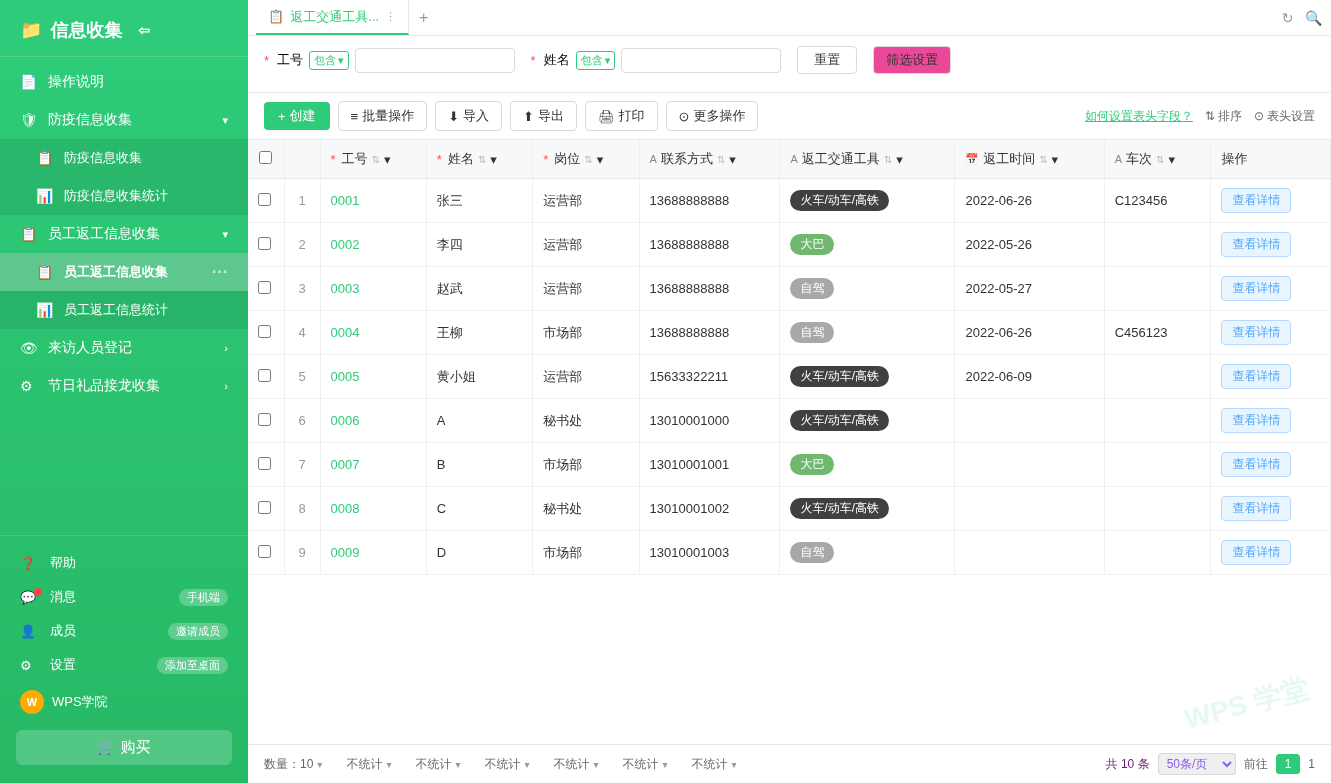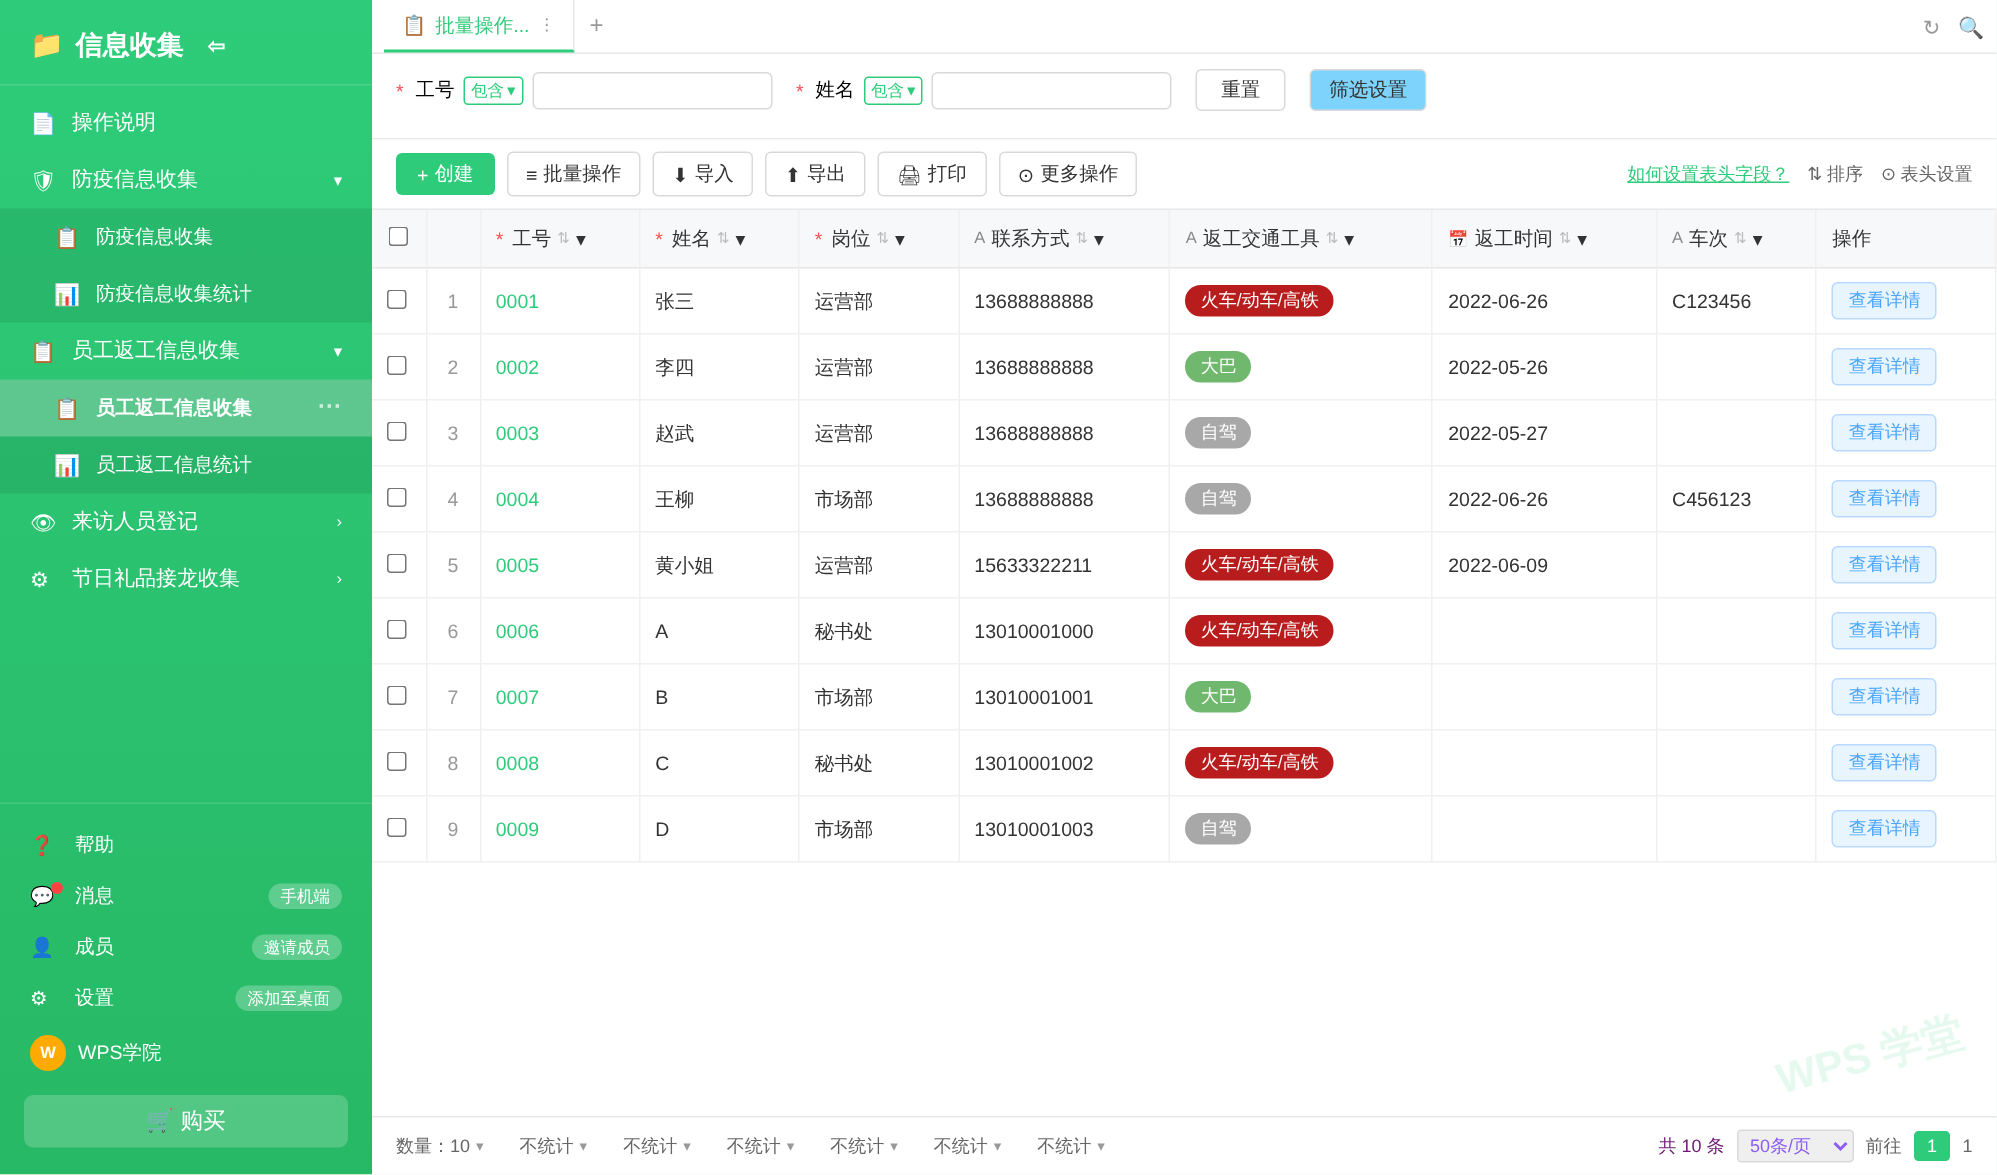--- a/index.html
+++ b/index.html
@@ -158,21 +158,21 @@
     .btn-reset {
       background: white;
       border: 1px solid #d9d9d9;
       border-radius: 4px;
       padding: 4px 16px;
       cursor: pointer;
       font-size: 13px;
       color: #333;
     }
     .btn-filter-settings {
-      background: #7dd3fc;
+      background: #ec4899;
       border: 1px solid #d9d9d9;
       border-radius: 4px;
       padding: 4px 12px;
       cursor: pointer;
       font-size: 13px;
       color: #333;
     }
 
     
     .toolbar {
@@ -252,21 +252,21 @@
     }
     .col-header .sort-icon { color: #bbb; font-size: 10px; }
     .col-required { color: #ff4d4f; margin-right: 2px; }
     .tag-badge {
       display: inline-block;
       border-radius: 20px;
       padding: 2px 10px;
       font-size: 12px;
       color: white;
     }
-    .tag-train { background: #b91c1c; }
+    .tag-train { background: #404040; }
     .tag-bus { background: #70b86e; }
     .tag-self { background: #a8a8a8; }
     .btn-detail {
       background: #e8f5ff;
       color: #4da6ff;
       border: 1px solid #b8d9ff;
       border-radius: 4px;
       padding: 3px 10px;
       cursor: pointer;
       font-size: 12px;
@@ -427,21 +427,21 @@
       <span>🛒 购买</span>
     </div>
   </div>
 </div>
 
 <div class="main">
 
   <div class="tab-bar">
     <div class="tab active">
       <span>📋</span>
-      <span>批量操作...</span>
+      <span>返工交通工具...</span>
       <span style="font-size:11px; color:#999; cursor:pointer;">⋮</span>
     </div>
     <div class="tab-add">+</div>
     <div class="tab-actions">
       <span>↻</span>
       <span>🔍</span>
     </div>
   </div>
 
   <div class="filter-bar">

